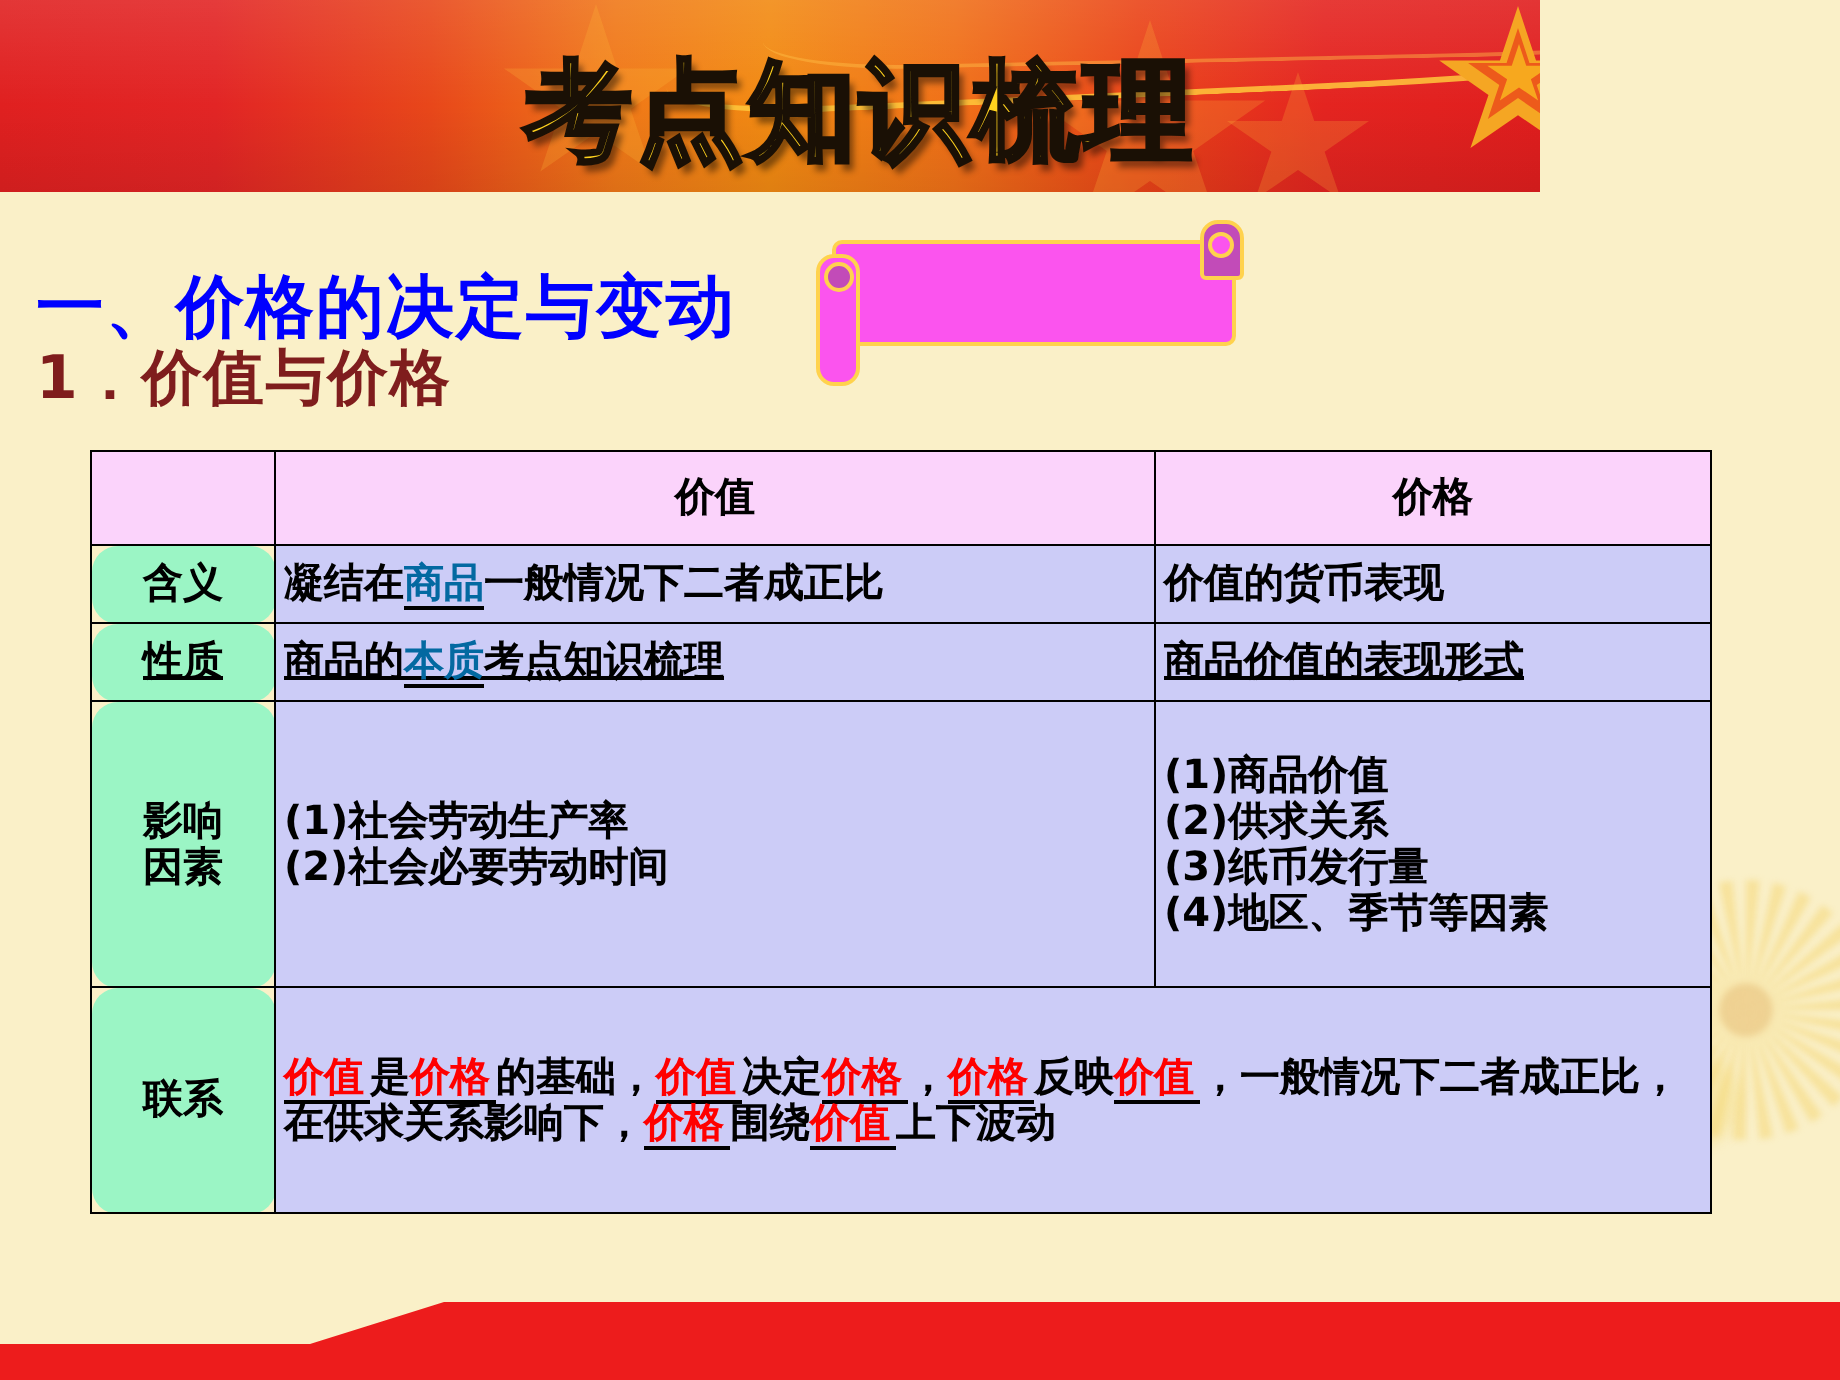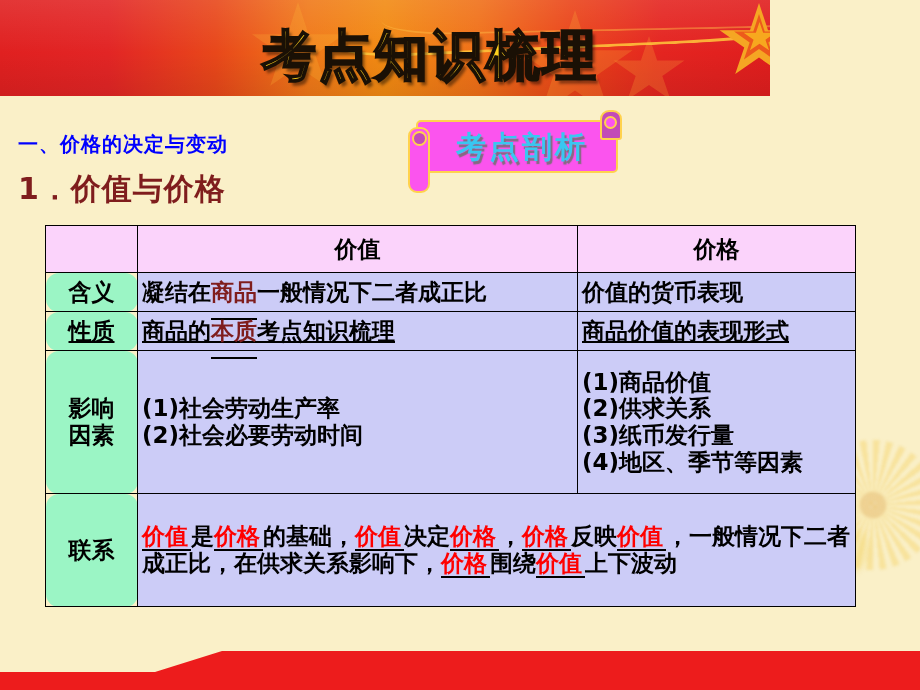--- a/index.html
+++ b/index.html
@@ -107,21 +107,21 @@
     font-size:54px;font-weight:bold;letter-spacing:2px;
     color:#FFD21E;
     -webkit-text-stroke:2px #1a1005;
     text-shadow:3px 4px 3px rgba(0,0,0,.45);
     white-space:nowrap;
   }
 
   
   #section-heading-1{
     position:absolute;left:18px;top:131px;
-    font-size:20px;font-weight:bold;color:#0000FF;
+    font-size:34px;font-weight:bold;color:#0000FF;
     white-space:nowrap;letter-spacing:1px;
   }
   #section-heading-2{
     position:absolute;left:18px;top:169px;
     font-size:30px;font-weight:bold;color:#7f1d1d;
     white-space:nowrap;letter-spacing:1px;
   }
 
   
   #scroll-badge{
@@ -159,41 +159,41 @@
 
   
   #knowledge-table{
     position:absolute;left:45px;top:225px;width:810px;
     border-collapse:collapse;
     table-layout:fixed;
   }
   #knowledge-table td{
     border:1.5px solid #000;
     padding:1px 4px;
-    font-size:23px;
+    font-size:20px;
     font-weight:bold;
     color:#000;
     vertical-align:middle;
     line-height:1.16;
   }
   .col-label{width:92px;}
   .col-value{width:440px;}
   .col-price{width:278px;}
 
   .cell-header{background:#FBD3FB;text-align:center;height:44px;font-size:26px;}
   .cell-header-blank{background:#FBD3FB;}
   .cell-label{background:#9BF5C5;text-align:center;border-radius:13px;}
   .cell-body{background:#CCCCF7;}
 
   .row-meaning td{height:36px;}
   .row-nature td{height:36px;text-decoration:underline;}
   .row-factors td{height:140px;vertical-align:middle;}
   .row-relation td{height:110px;vertical-align:middle;}
 
-  .kw{color:#7f1d1d;border-bottom:2px solid #000;padding-bottom:13px;}
+  .kw{color:#0369a1;border-bottom:2px solid #000;padding-bottom:0px;}
   .kw-sp{color:#FF0000;border-bottom:2px solid #000;padding:0 3px 0 0;}
   .lines{white-space:pre-line;}
 
   
   #bottom-band{
     position:absolute;left:0;top:646px;width:920px;height:44px;
     background:#ED1C1C;
     clip-path:polygon(0 26px, 155px 26px, 222px 5px, 920px 5px, 920px 44px, 0 44px);
   }
 </style>
@@ -218,21 +218,20 @@
 
 <div id="section-heading-1">一、价格的决定与变动</div>
 <div id="section-heading-2">1．价值与价格</div>
 
 <div id="scroll-badge">
   <div class="paper"></div>
   <div class="roll-left"></div>
   <div class="roll-left-curl"></div>
   <div class="roll-right"></div>
   <div class="roll-right-curl"></div>
-  <div id="scroll-badge-text">考点剖析</div>
 </div>
 
 <table id="knowledge-table">
   <colgroup>
     <col class="col-label">
       <col class="col-value">
       <col class="col-price">
   </colgroup>
   <tbody>
     <tr>

